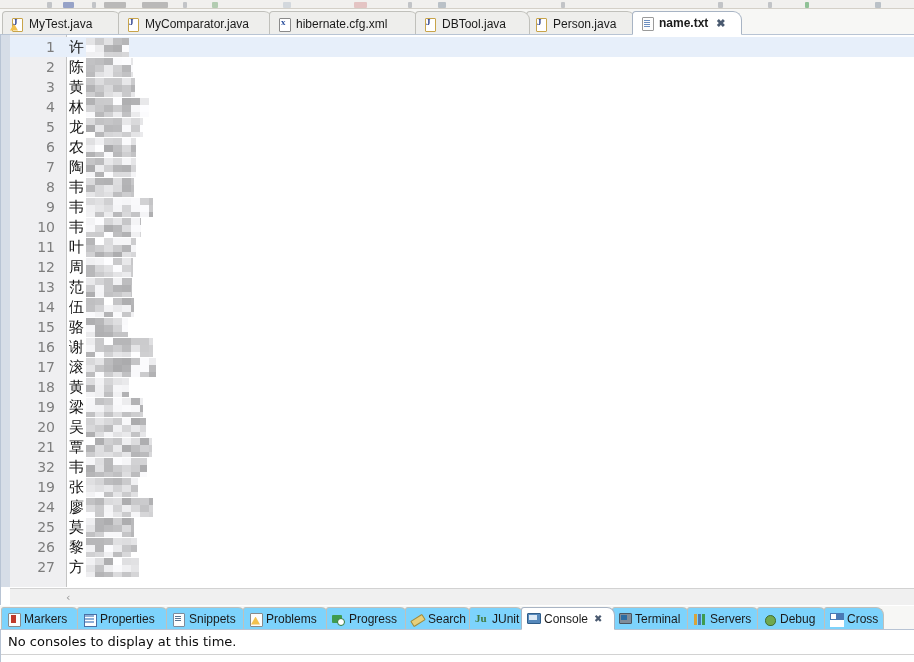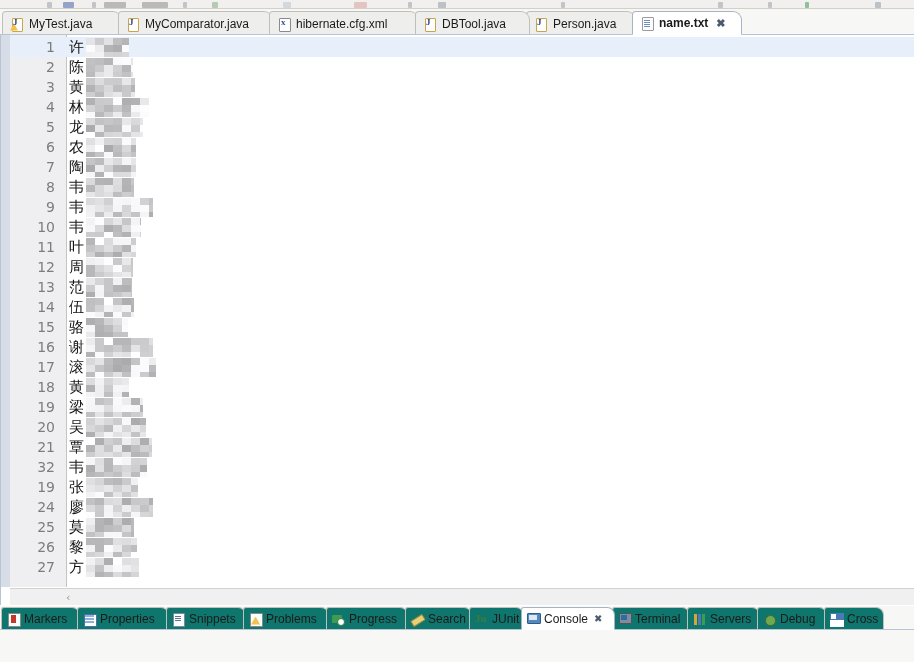--- a/index.html
+++ b/index.html
@@ -159,21 +159,21 @@
     position: absolute; left: 0; top: 0; width: 914px; height: 24px;
   }
   #bottom-tabbar:after {
     content: ""; position: absolute; left: 0; bottom: 0; width: 914px; height: 1px;
     background: #b8c4d4;
   }
   .vtab {
     position: absolute; top: 1px; height: 23px;
     display: flex; align-items: center; gap: 4px;
     padding: 0 7px 0 5px;
-    background: #0f766e;
+    background: #7dd3fc;
     border: 1px solid #c0c0bb;
     border-bottom: none;
     border-radius: 3px 8px 0 0;
     font-size: 12px; color: #1b1b1b;
     white-space: nowrap; cursor: default;
   }
   .vtab.active {
     background: #ffffff; border-color: #a8b4c4;
     border-bottom: 1px solid #ffffff; z-index: 5;
   }
@@ -1075,13 +1075,16 @@
       </div>
       <div class="vtab" style="left: 757px; width: 70px;">
         <span class="vi vi-debug"></span>
         <span>Debug</span>
       </div>
       <div class="vtab" style="left: 824px; width: 60px;">
         <span class="vi vi-cross"></span>
         <span>Cross</span>
       </div>
     </div>
+  <div id="console-body">
+    <div id="console-message">No consoles to display at this time.</div>
+  </div>
 </div>
 
 </body></html>

